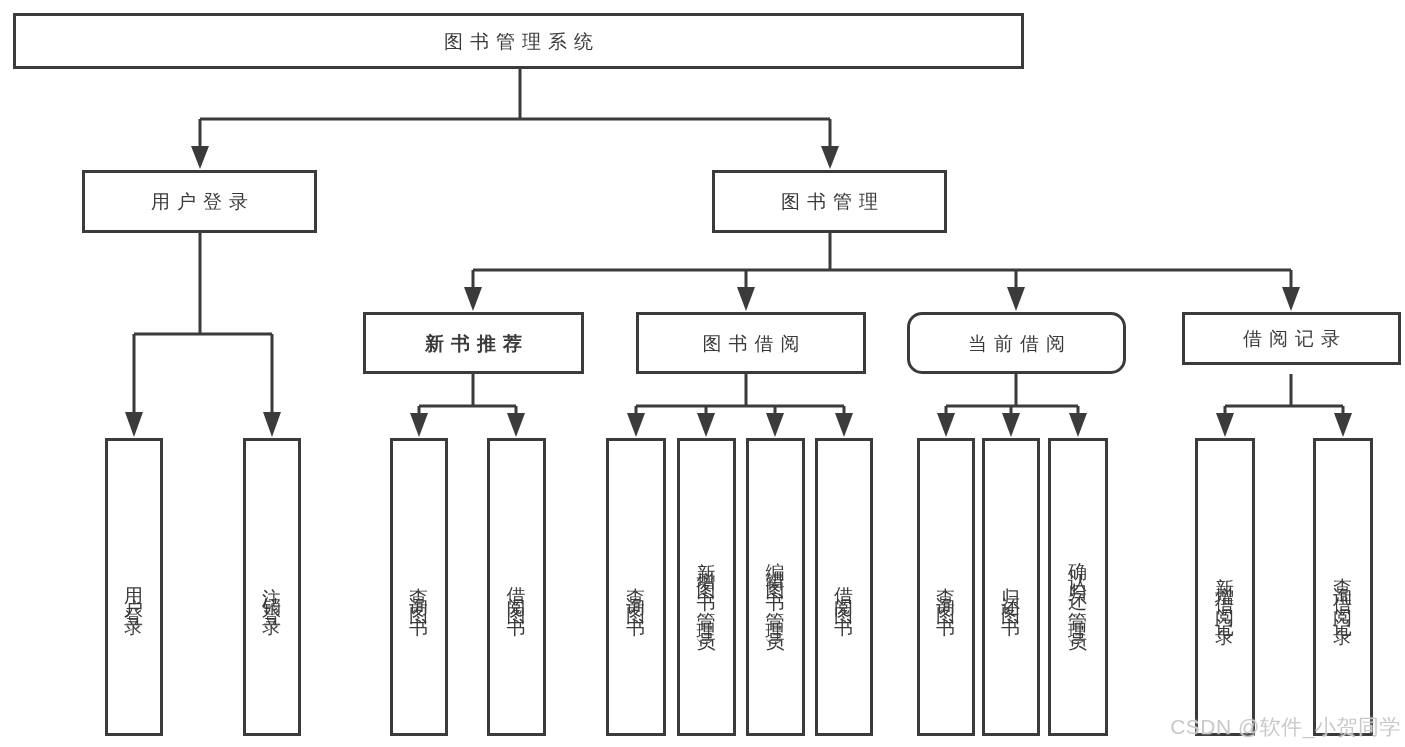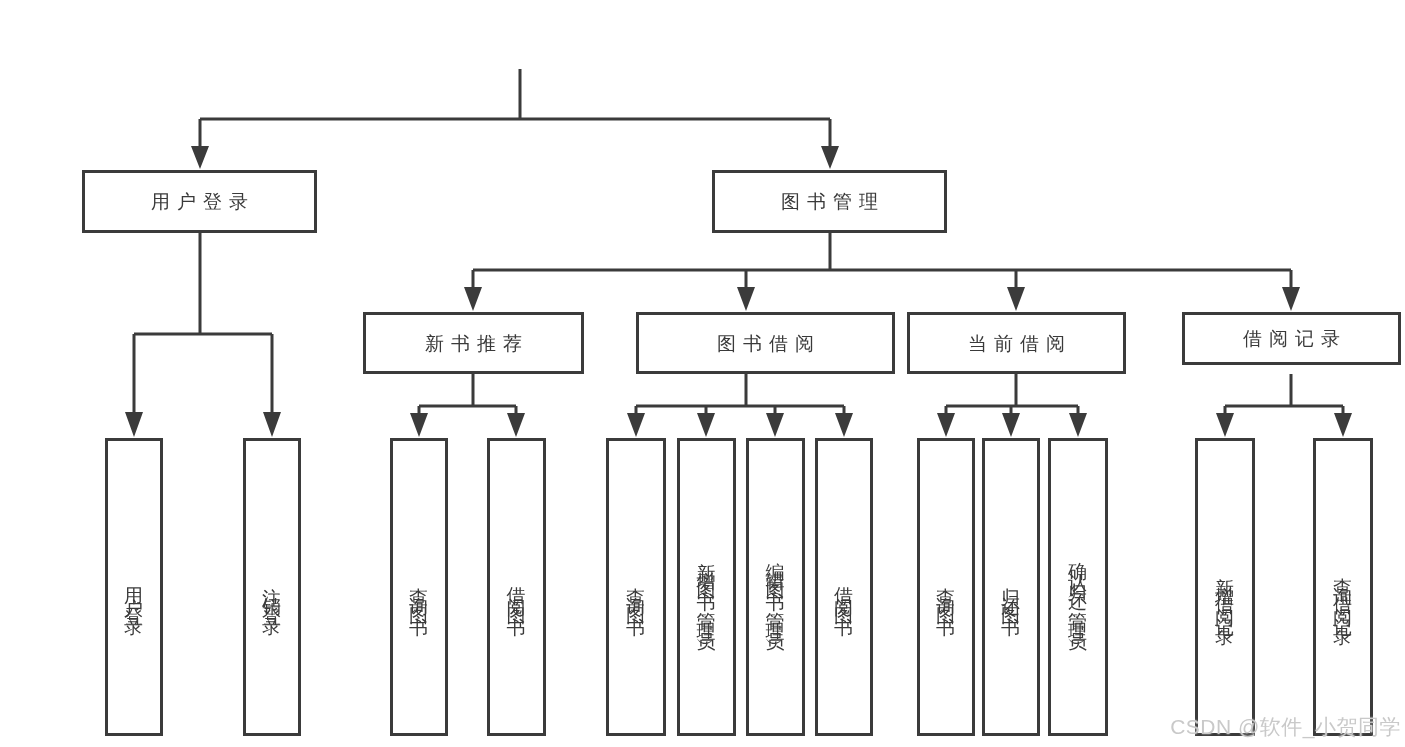--- a/index.html
+++ b/index.html
@@ -60,27 +60,28 @@
              M464,287 L482,287 L473,311 Z  M737,287 L755,287 L746,311 Z
              M1007,287 L1025,287 L1016,311 Z  M1282,287 L1300,287 L1291,311 Z
              M410,413 L428,413 L419,437 Z  M507,413 L525,413 L516,437 Z
              M627,413 L645,413 L636,437 Z  M697,413 L715,413 L706,437 Z
              M766,413 L784,413 L775,437 Z  M835,413 L853,413 L844,437 Z
              M937,413 L955,413 L946,437 Z  M1002,413 L1020,413 L1011,437 Z
              M1069,413 L1087,413 L1078,437 Z
              M1216,413 L1234,413 L1225,437 Z  M1334,413 L1352,413 L1343,437 Z" fill="#3b3b3b" stroke="none"></path>
   </svg>
 
+  <div class="node hbox" style="left:13px;top:13px;width:1011px;height:56px;">图书管理系统</div>
 
   <div class="node hbox" style="left:82px;top:170px;width:235px;height:63px;">用户登录</div>
   <div class="node hbox" style="left:712px;top:170px;width:235px;height:63px;">图书管理</div>
 
-  <div class="node hbox" style="left:363px;top:312px;width:221px;height:62px;">新书推荐</div>
-  <div class="node hbox" style="left:636px;top:312px;width:259px;height:62px;">图书借阅</div>
-  <div class="node hbox" style="left:907px;top:312px;width:219px;height:62px;">当前借阅</div>
+  <div class="node hbox" style="left:363px;top:312px;width:221px;height:62px;font-weight:bold;">新书推荐</div>
+  <div class="node hbox" style="left:636px;top:312px;width:230px;height:62px;">图书借阅</div>
+  <div class="node hbox" style="left:907px;top:312px;width:219px;height:62px;border-radius:15px;">当前借阅</div>
   <div class="node hbox" style="left:1182px;top:312px;width:219px;height:53px;">借阅记录</div>
 
   <div class="node vbox" style="left:105px;top:438px;width:58px;height:298px;">用户登录</div>
   <div class="node vbox" style="left:243px;top:438px;width:58px;height:298px;">注销登录</div>
 
   <div class="node vbox" style="left:390px;top:438px;width:58px;height:298px;">查询图书</div>
   <div class="node vbox" style="left:487px;top:438px;width:59px;height:298px;">借阅图书</div>
 
   <div class="node vbox" style="left:606px;top:438px;width:60px;height:298px;">查询图书</div>
   <div class="node vbox" style="left:677px;top:438px;width:59px;height:298px;">新增图书（管理员）</div>

